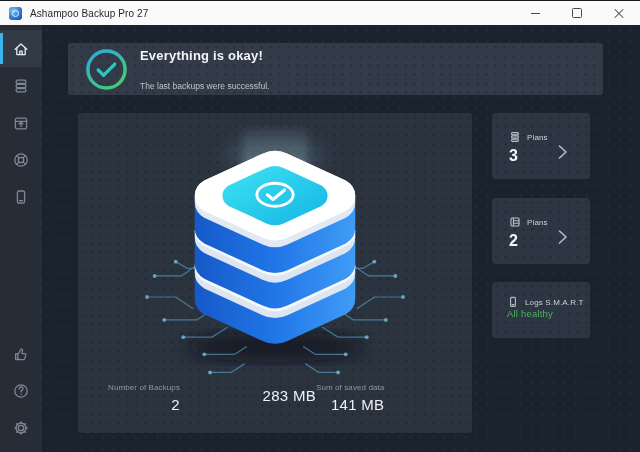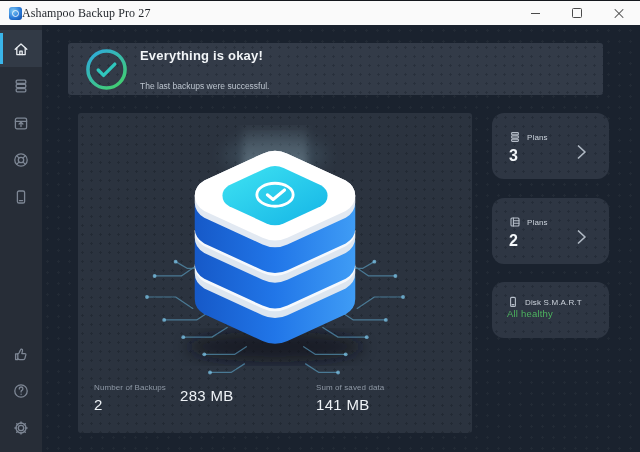--- a/index.html
+++ b/index.html
@@ -6,21 +6,21 @@
     font-family:"Liberation Sans","DejaVu Sans",sans-serif;background:#10151c;}
   .window{position:relative;width:640px;height:452px;background:#1a222e;}
 
   
   .titlebar{position:absolute;left:0;top:0;width:640px;height:25px;background:#fafafa;
     border-top:1px solid #15181d;box-sizing:border-box;display:flex;align-items:center;}
   .app-icon{width:13px;height:13px;margin-left:9px;border-radius:3px;
     background:radial-gradient(circle at 32% 30%,#7cc8f5,#2a7bd8 55%,#0d47a1);position:relative;flex:0 0 auto;}
   .app-icon::after{content:"";position:absolute;left:3px;top:3px;width:5px;height:5px;border-radius:50%;
     border:1px solid rgba(255,255,255,.85);}
-  .tb-title{font-size:12px;color:#1f2328;letter-spacing:.1px;font-family:Liberation Serif, serif;}
+  .tb-title{margin-left:8px;font-size:10px;color:#1f2328;letter-spacing:.1px;}
   .tb-controls{margin-left:auto;display:flex;height:100%;}
   .tb-btn{width:42px;height:100%;display:flex;align-items:center;justify-content:center;}
   .glyph-min{width:9px;height:1px;background:#4a4a4a;}
   .glyph-max{width:8px;height:8px;border:1px solid #4a4a4a;border-radius:1.5px;}
   .glyph-close{position:relative;width:10px;height:10px;}
   .glyph-close::before,.glyph-close::after{content:"";position:absolute;left:-1px;top:4.5px;width:12px;height:1px;
     background:#4a4a4a;}
   .glyph-close::before{transform:rotate(45deg);}
   .glyph-close::after{transform:rotate(-45deg);}
 
@@ -49,32 +49,32 @@
     background:#333b48;background-image:radial-gradient(rgba(12,18,26,.25) 1px,transparent 1.2px);background-size:9px 9px;
     display:flex;align-items:center;}
   .banner-check{margin-left:17px;flex:0 0 auto;width:43px;height:43px;}
   .banner-texts{margin-left:12px;}
   .banner-title{font-size:13px;font-weight:700;color:#f2f5f8;letter-spacing:.2px;}
   .banner-sub{font-size:8.5px;color:#bcc4ce;margin-top:18px;}
 
   
   .panel{position:absolute;left:36px;top:88px;width:394px;height:320px;border-radius:3px;
     background:#2b333f;background-image:radial-gradient(rgba(12,18,26,.28) 1px,transparent 1.2px);background-size:9px 9px;
-    overflow:hidden;}
+    overflow:hidden;text-align:right;}
   .illustration{position:absolute;left:50%;top:12px;margin-left:-134px;width:268px;height:258px;}
 
   .stats{position:absolute;left:0;right:0;top:270px;display:flex;padding-left:16px;}
   .stat-col1{width:86px;}
   .stat-col2{width:136px;}
   .stat-label{font-size:8px;color:#8f99a6;letter-spacing:.1px;}
   .stat-value{font-size:15px;font-weight:500;color:#eef2f6;margin-top:4px;letter-spacing:.3px;}
 
   
   .cards{position:absolute;left:450px;top:88px;width:111px;}
-  .card{position:relative;width:117px;border-radius:12px;background:#2e3643;
+  .card{position:relative;width:98px;border-radius:4px;background:#2e3643;
     background-image:radial-gradient(rgba(12,18,26,.25) 1px,transparent 1.2px);background-size:9px 9px;
     box-sizing:border-box;}
   .card-tall{height:66px;padding:18px 0 0 17px;}
   .card-short{height:56px;padding:14px 0 0 15px;margin-top:18px;}
   .card-gap{margin-top:19px;}
   .card-head{display:flex;align-items:center;gap:6px;}
   .card-head svg{stroke:#b6bec9;fill:none;stroke-width:1.1;stroke-linecap:round;stroke-linejoin:round;flex:0 0 auto;}
   .card-label{font-size:8px;color:#ccd3dc;letter-spacing:.15px;}
   .card-value{font-size:16px;font-weight:700;color:#f4f7fa;margin-top:4px;}
   .card-status{font-size:9.5px;color:#4db35f;margin-top:0;letter-spacing:.2px;}
@@ -303,21 +303,21 @@
             <path d="M2.5 2 L9 8 L2.5 14" fill="none" stroke="#b0b9c4" stroke-width="1.7" stroke-linecap="round" stroke-linejoin="round"></path>
           </svg>
         </div>
 
         <div class="card card-short">
           <div class="card-head">
             <svg width="12" height="12" viewBox="0 0 12 12">
               <rect x="3.6" y="1.4" width="4.8" height="9" rx="1"></rect>
                 <path d="M5 8.6 H7"></path>
             </svg>
-            <span class="card-label">Disk S.M.A.R.T</span>
+            <span class="card-label">Logs S.M.A.R.T</span>
           </div>
           <div class="card-status">All healthy</div>
         </div>
       </div>
 
     </div>
   </div>
 </div>
 
 </body></html>

